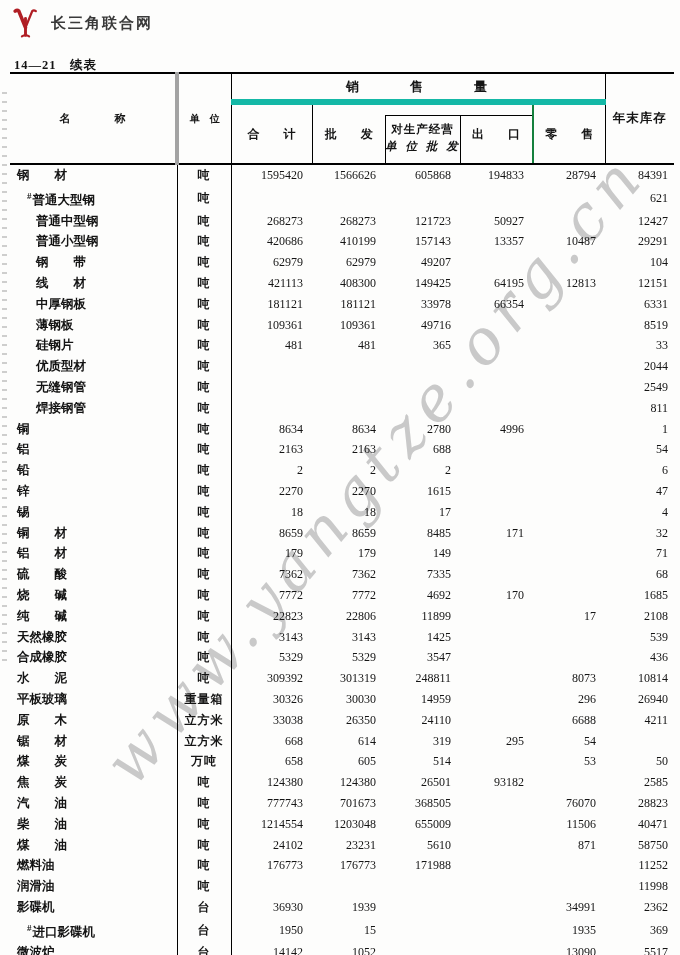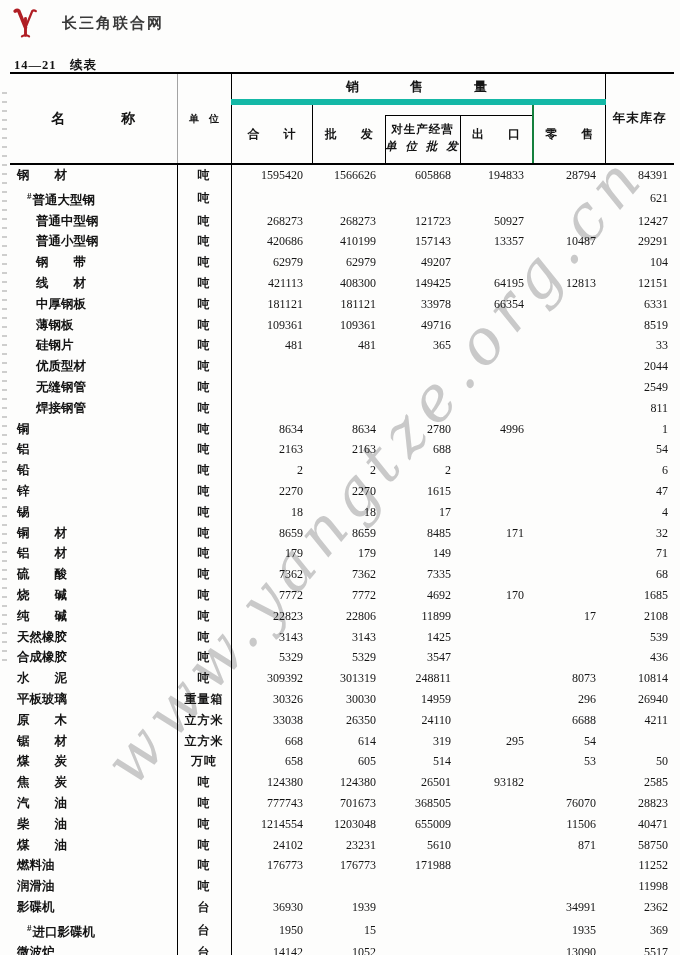--- a/index.html
+++ b/index.html
@@ -6,32 +6,32 @@
   .page{position:relative;width:680px;height:955px;background:#fdfdfc;overflow:hidden;
         font-family:"Liberation Serif","DejaVu Serif",serif;color:#141414;}
   
   .watermark{position:absolute;left:-85px;top:432px;width:920px;text-align:center;
         transform:rotate(-50deg);font-style:italic;font-size:62px;letter-spacing:9px;
         color:#c9c9c9;z-index:0;white-space:nowrap;font-family:"DejaVu Serif","Liberation Serif",serif;}
   
   .noise{position:absolute;left:2px;top:92px;width:5px;height:575px;opacity:.28;z-index:0;
         background:repeating-linear-gradient(to bottom,#555 0 2px,transparent 2px 9px);}
   
-  .site-header{position:absolute;left:12px;top:8px;display:flex;align-items:center;gap:23px;z-index:2;}
+  .site-header{position:absolute;left:12px;top:8px;display:flex;align-items:center;gap:12px;z-index:2;}
   .logo{display:inline-block;line-height:0;}
   .site-name{font-size:15px;font-weight:bold;color:#3a3a3a;letter-spacing:2px;}
   
   .table-title{position:absolute;left:14px;top:57px;font-size:12.5px;font-weight:bold;
         letter-spacing:1px;white-space:pre;z-index:2;}
   
   .stat-table{position:absolute;left:10px;top:72px;width:664px;z-index:1;
         border-collapse:collapse;table-layout:fixed;background:transparent;}
   .stat-table{border-top:2.5px solid #000;border-bottom:3px solid #000;}
   thead th{font-weight:bold;font-size:12px;padding:0;vertical-align:middle;white-space:pre;}
-  .th-name{border-right:1px solid #a3a3a3;border-bottom:2px solid #000;font-size:14px;}
+  .th-name{border-right:4px solid #a3a3a3;border-bottom:2px solid #000;font-size:11px;}
   .th-unit{border-right:1px solid #000;border-bottom:2px solid #000;font-size:10px;}
   .th-stock{border-left:1px solid #000;border-bottom:2px solid #000;font-size:12.5px;letter-spacing:1px;}
   .th-sales{height:25px;border-bottom:6px solid #14b8a6;letter-spacing:3px;font-size:13px;}
   .row2 th{height:50px;border-bottom:2px solid #000;}
   .th-wholesale{border-left:1px solid #000;}
   .th-retail{border-left:2px solid #15803d;}
   .th-inset{position:relative;}
   .th-inset::before{content:"";position:absolute;left:0;right:0;top:10px;border-top:1px solid #000;}
   .th-inset::after{content:"";position:absolute;left:0;top:10px;bottom:0;border-left:1px solid #000;}
   .th-producers{font-size:11.5px;line-height:1.5;letter-spacing:1px;padding-top:8px;}

